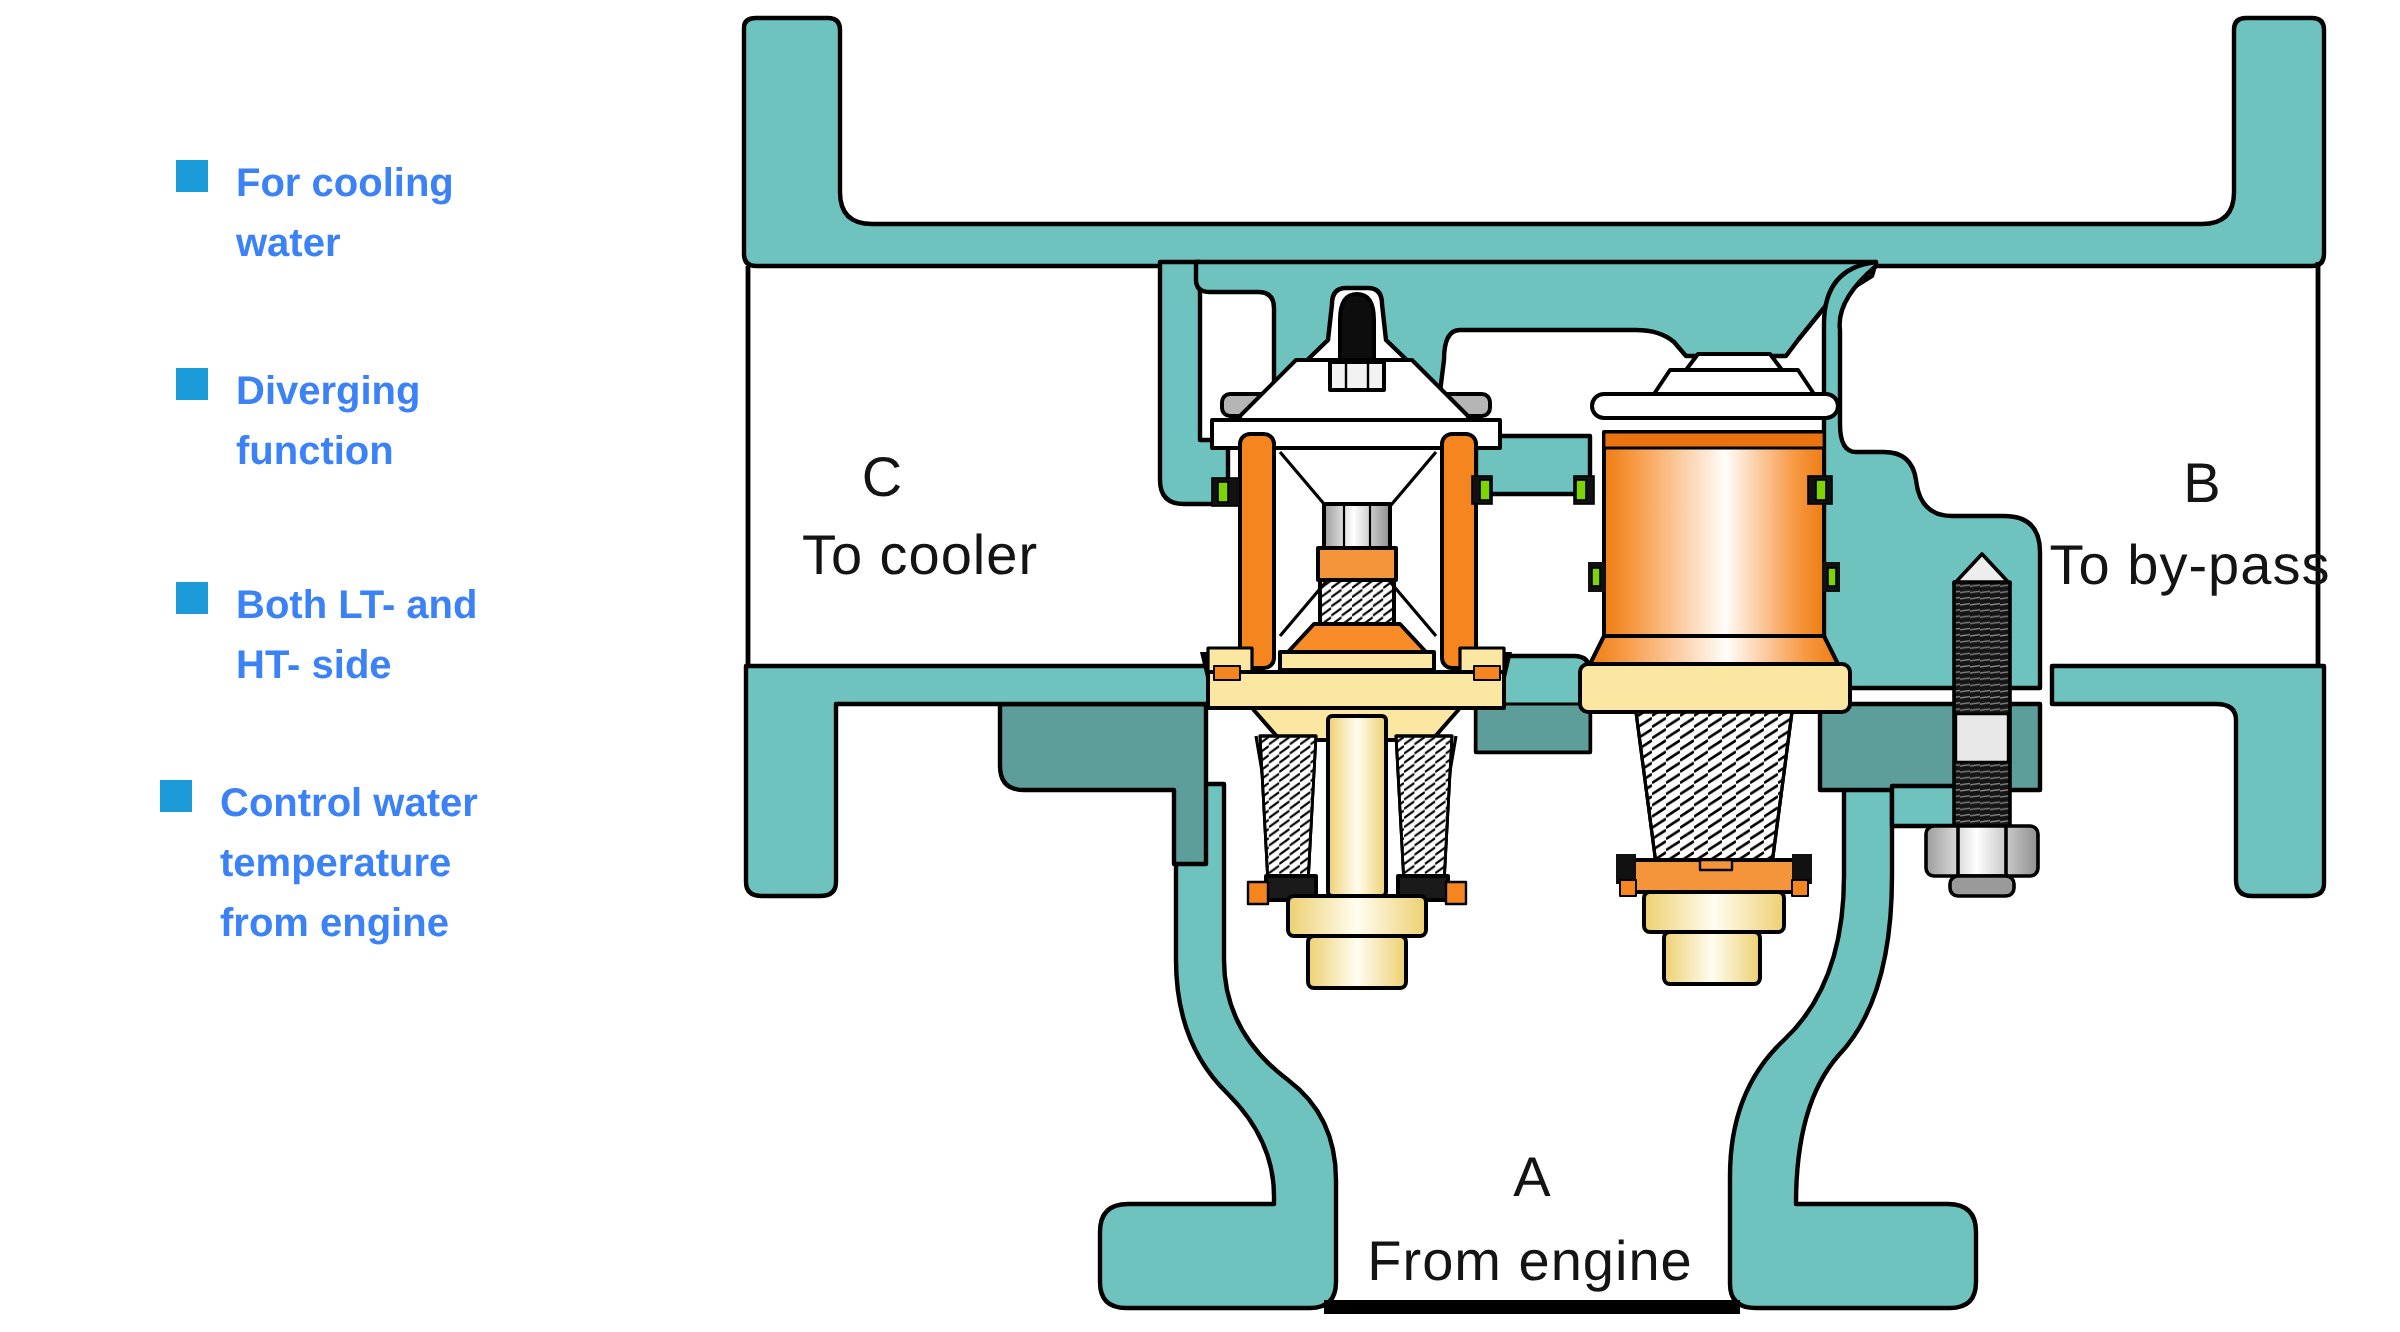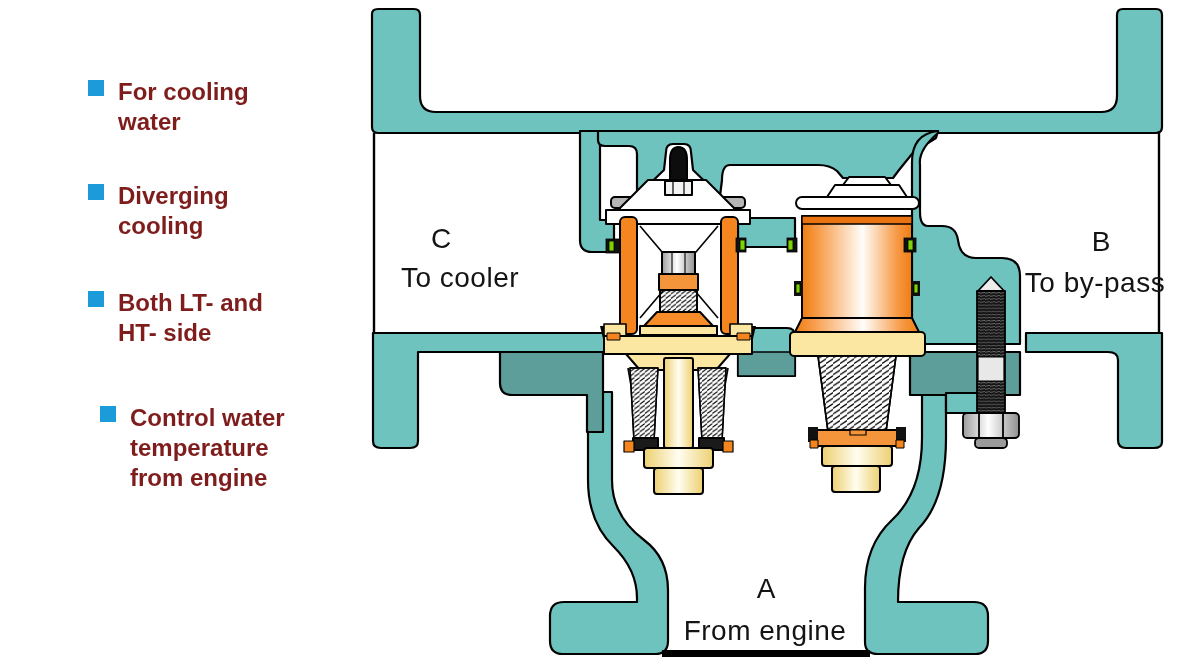--- a/index.html
+++ b/index.html
@@ -1,47 +1,47 @@
 <!DOCTYPE html>
 <html><head>
 <meta charset="utf-8">
 <style>
   html,body{margin:0;padding:0;background:#ffffff;}
   #canvas{position:relative;width:1200px;height:666px;background:#ffffff;overflow:hidden;
           font-family:"Liberation Sans", sans-serif;}
   .bullet-list{position:absolute;left:0;top:0;width:360px;height:666px;}
   .bullet-item{position:absolute;display:flex;align-items:flex-start;gap:14px;}
   .bullet-square{width:16px;height:16px;background:#1B9BD8;margin-top:3px;flex:0 0 auto;}
-  .bullet-text{font-size:24px;font-weight:bold;color:#7f1d1d;line-height:30px;white-space:pre-line;}
+  .bullet-text{font-size:20px;font-weight:bold;color:#3b82f6;line-height:30px;white-space:pre-line;}
   #diagram{position:absolute;left:0;top:0;}
   .port-letter{font-size:28px;fill:#141414;}
   .port-caption{font-size:28px;fill:#141414;letter-spacing:0.5px;}
 </style>
 </head>
 <body>
 
 <div id="canvas">
 
   <div class="bullet-list">
     <div class="bullet-item" style="left:88px;top:77px;">
       <div class="bullet-square"></div>
       <div class="bullet-text">For cooling
 water</div>
     </div>
     <div class="bullet-item" style="left:88px;top:181px;">
       <div class="bullet-square"></div>
       <div class="bullet-text">Diverging
-cooling</div>
+function</div>
     </div>
     <div class="bullet-item" style="left:88px;top:288px;">
       <div class="bullet-square"></div>
       <div class="bullet-text">Both LT- and
 HT- side</div>
     </div>
-    <div class="bullet-item" style="left:100px;top:387px;margin-top:16px;">
+    <div class="bullet-item" style="left:80px;top:387px;">
       <div class="bullet-square"></div>
       <div class="bullet-text">Control water
 temperature
 from engine</div>
     </div>
   </div>
 
   <svg id="diagram" width="1200" height="666" viewBox="0 0 1200 666">
     <defs>
       <pattern id="coil" patternUnits="userSpaceOnUse" width="7" height="5.6">

